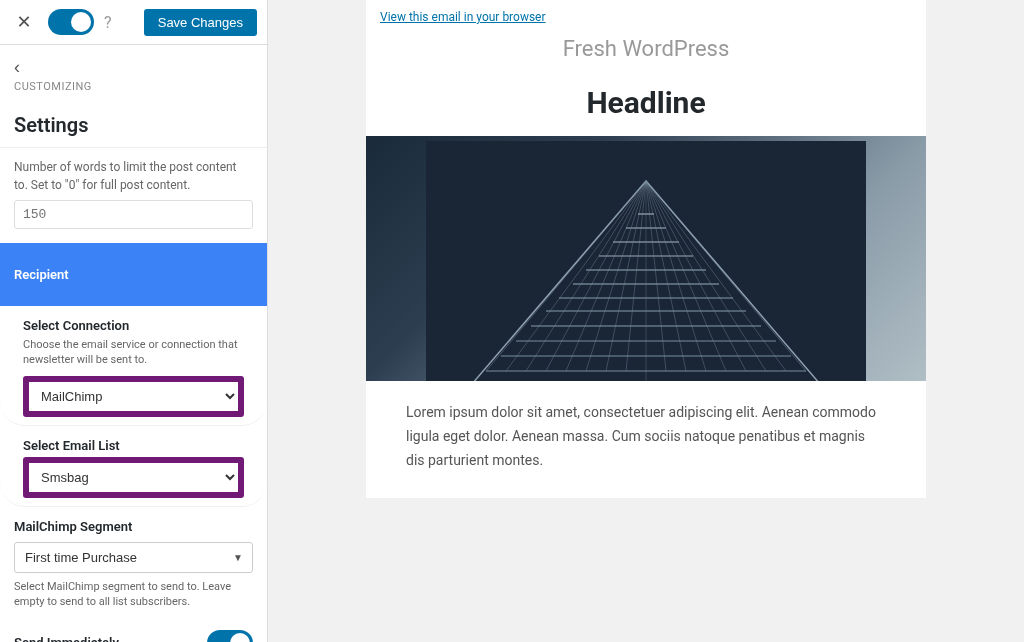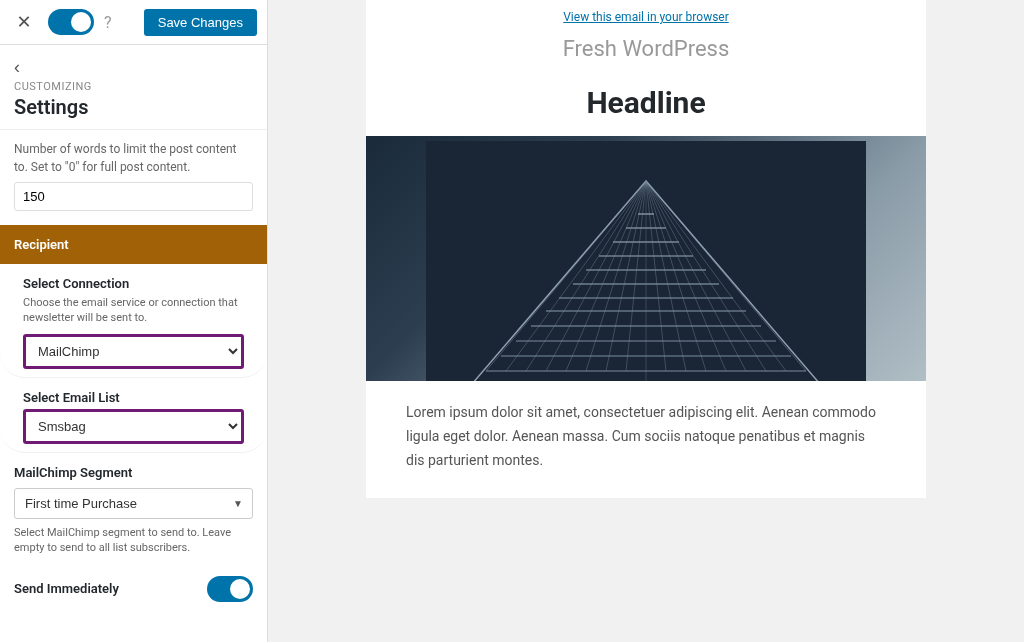--- a/index.html
+++ b/index.html
@@ -99,21 +99,21 @@
     .customizing-label {
       font-size: 11px;
       color: #888;
       text-transform: uppercase;
       letter-spacing: 0.5px;
     }
     .settings-title {
       font-size: 20px;
       font-weight: 600;
       color: #23282d;
-      margin-top: 2px;
+      margin-top: 20px;
     }
 
     
     .panel-content {
       padding: 0;
       flex: 1;
       overflow-y: auto;
     }
 
     .description-text {
@@ -124,28 +124,29 @@
     }
 
     .word-input {
       margin: 0 14px 14px;
       display: block;
       width: calc(100% - 28px);
       padding: 6px 8px;
       border: 1px solid #ddd;
       border-radius: 3px;
       font-size: 13px;
-      color: #000000;
+      color: #737373;
+      font-family: Liberation Mono, monospace;
     }
 
     
     .section-header {
-      background: #a16207;
+      background: #3b82f6;
       color: #fff;
-      padding: 12px 14px;
+      padding: 24px 14px;
       font-size: 13px;
       font-weight: 600;
     }
 
     
     .form-group {
       padding: 12px 23px 8px;
       border-bottom: 1px solid #f0f0f0;
       border-radius: 25px;
     }
@@ -159,21 +160,21 @@
     }
     .field-desc {
       font-size: 11px;
       color: #666;
       margin-bottom: 8px;
       line-height: 1.4;
     }
     .field-select {
       width: 100%;
       padding: 6px 8px;
-      border: 3px solid #701a75;
+      border: 6px solid #701a75;
       border-radius: 3px;
       font-size: 13px;
       color: #333;
       background: #fff;
       -webkit-appearance: auto;
     }
 
     .segment-group {
       padding: 12px 14px 8px;
     }
@@ -268,21 +269,21 @@
       align-items: center;
     }
 
     .email-preview-wrapper {
       width: 100%;
       max-width: 560px;
       background: #fff;
     }
 
     .email-top-link {
-      text-align: center;
+      text-align: left;
       padding: 10px 14px 6px;
       font-size: 12px;
     }
     .email-top-link a {
       color: #0073aa;
       text-decoration: underline;
       font-size: 12px;
     }
 
     .email-site-name {

